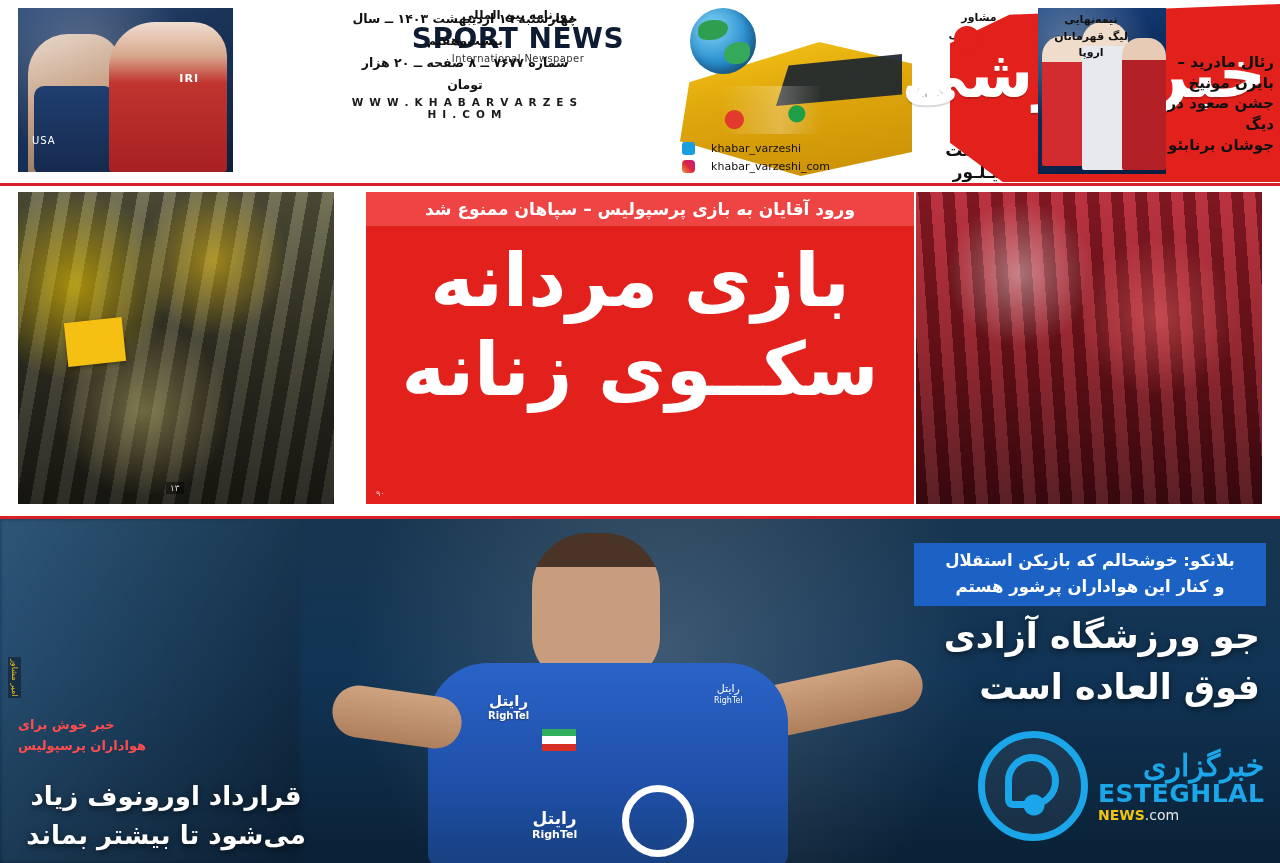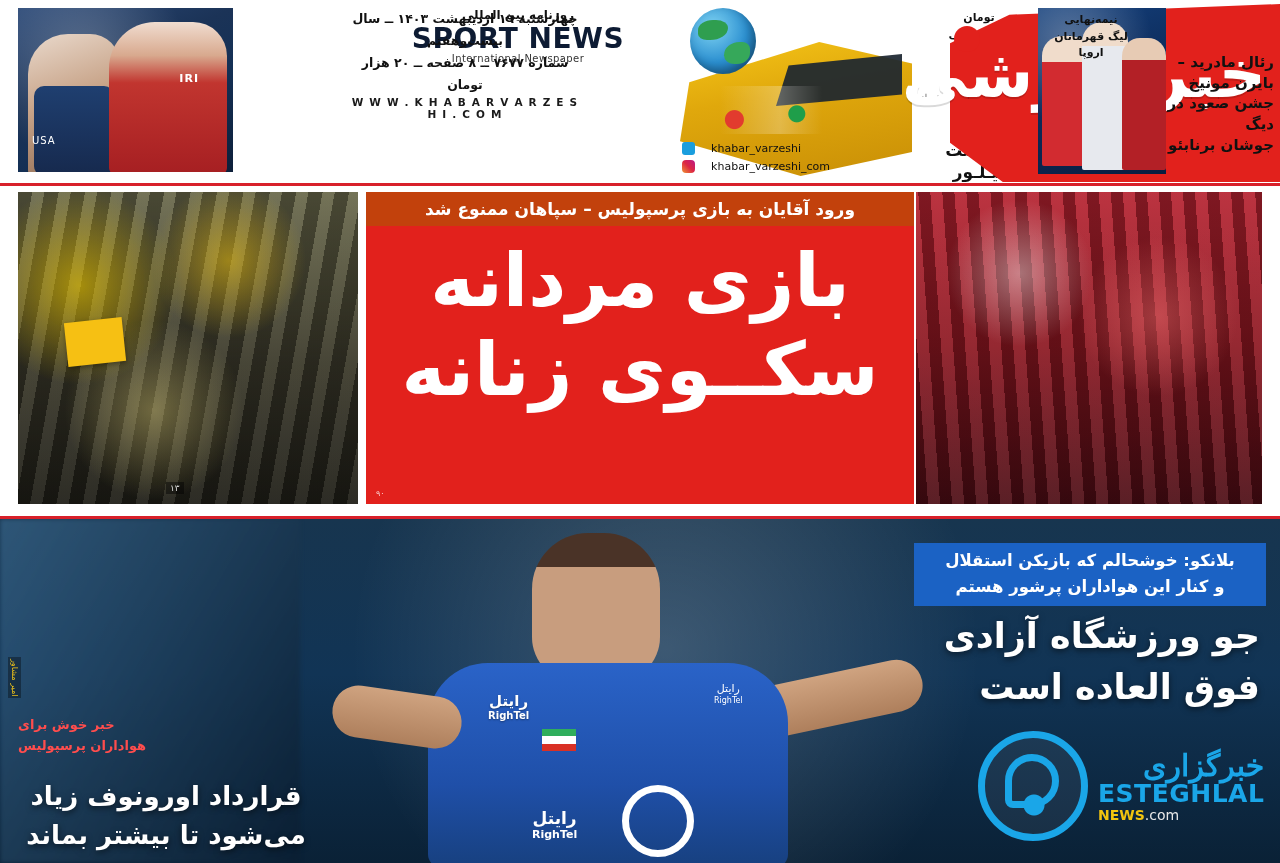--- a/index.html
+++ b/index.html
@@ -350,21 +350,20 @@
     width: 1280px; height: 330px;
     background: #ffffff;
     border-bottom: 3px solid #d8202a;
   }
   .b2-left-photo {
     position: absolute;
     left: 18px; top: 6px;
     width: 316px; height: 312px;
     overflow: hidden;
     background: #3a3a30;
-    padding-left: 24px;
   }
   .b2-left-photo .ph {
     position: absolute; inset: 0;
     background:
       radial-gradient(circle at 18% 30%, rgba(255,214,0,.55), transparent 28%),
       radial-gradient(circle at 62% 22%, rgba(250,204,21,.5), transparent 24%),
       radial-gradient(circle at 40% 70%, rgba(255,236,140,.35), transparent 30%),
       repeating-linear-gradient(100deg, rgba(0,0,0,.32) 0 14px, rgba(255,255,255,.06) 14px 26px),
       linear-gradient(180deg, #6b6a4e 0%, #3c3a2c 55%, #201f18 100%);
     filter: saturate(1.05);
@@ -404,21 +403,21 @@
   .b2-center {
     position: absolute;
     left: 366px; top: 6px;
     width: 548px; height: 312px;
     background: #e2211c;
   }
   .b2-kicker {
     position: absolute;
     right: 0; top: 0;
     width: 548px; height: 34px;
-    background: #c2410c;
+    background: #ef4444;
     color: #ffffff;
     font-size: 17px;
     font-weight: bold;
     direction: rtl;
     text-align: center;
     line-height: 34px;
   }
   .b2-h1 {
     position: absolute;
     right: 0; top: 44px;
@@ -666,21 +665,21 @@
 
       <div class="wrestling-block">
         <div class="wrestling-img"></div>
         <div class="wr-figure-a"></div>
         <div class="wr-figure-b"></div>
         <div class="wr-badge">IRI</div>
         <div class="wr-usa">USA</div>
       </div>
 
       <div class="qr-col">
-        <div class="qr-label-top">تومان</div>
+        <div class="qr-label-top">مشاور</div>
         <div class="qr-label-top">ولی واقعی</div>
         <div class="qr-box"></div>
         <div class="qr-caption">برای خرید آنلاین
 فروردین ماه در هر ماه
 با قرار دادن ....</div>
         <div class="small-headline">
           <span class="ln">احتمال</span>
           <span class="ln">بازگشت</span>
           <span class="ln">تیـلـور</span>
           <span class="ln">به المپیک</span>

